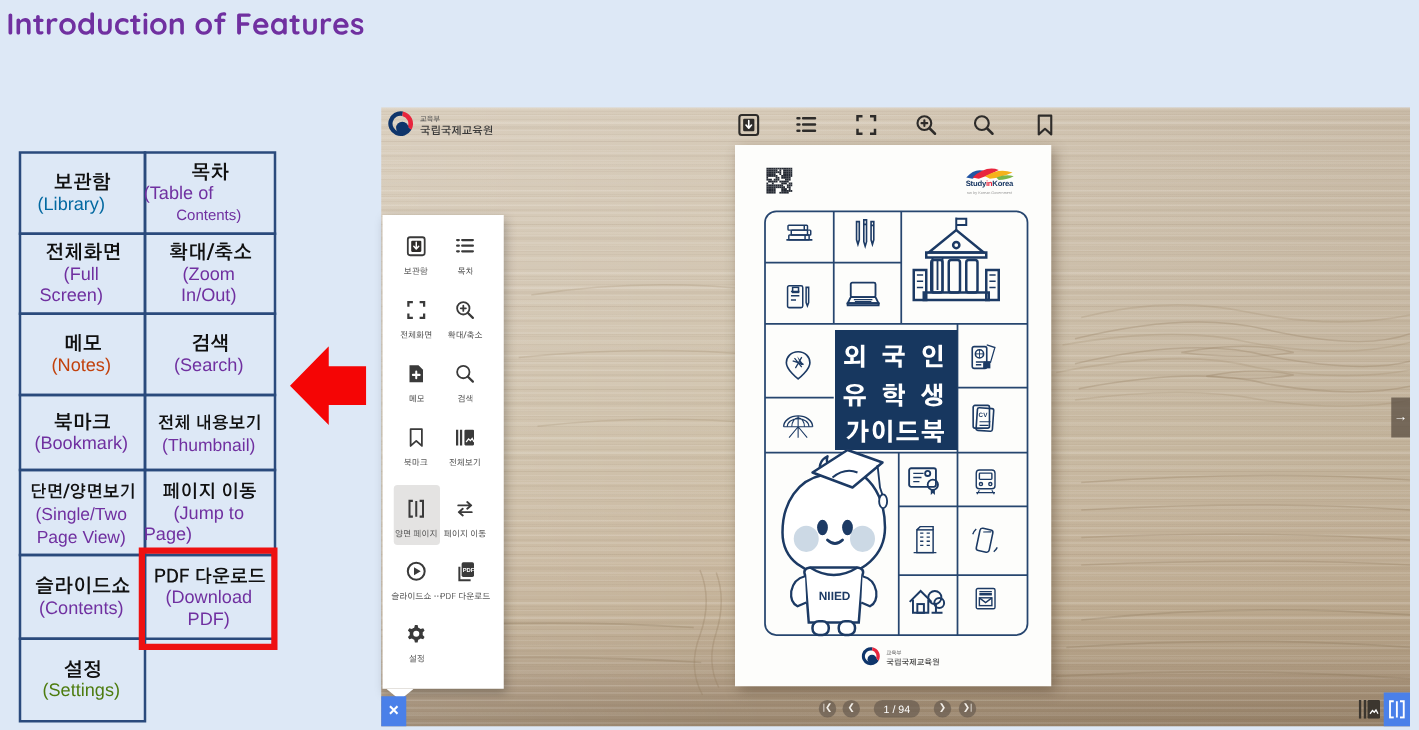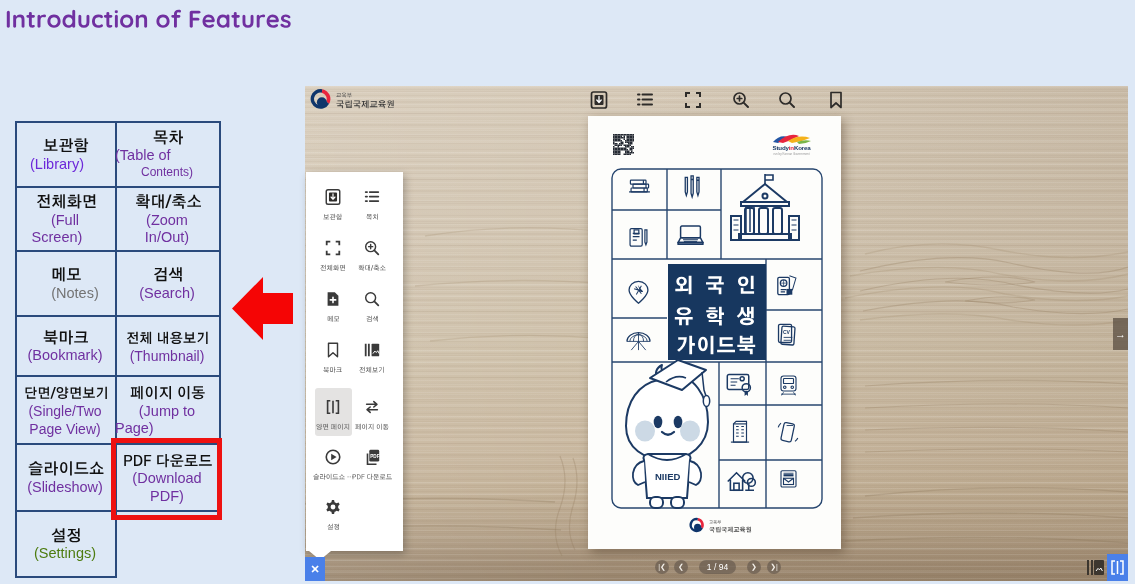--- a/index.html
+++ b/index.html
@@ -19,40 +19,40 @@
 <div class="abs" style="left:15px;top:315px;width:102px;height:62px;border:2px solid #2a4a7c"></div>
 <div class="abs" style="left:115px;top:315px;width:106px;height:62px;border:2px solid #2a4a7c"></div>
 <div class="abs" style="left:15px;top:375px;width:102px;height:70px;border:2px solid #2a4a7c"></div>
 <div class="abs" style="left:115px;top:375px;width:106px;height:70px;border:2px solid #2a4a7c"></div>
 <div class="abs" style="left:15px;top:443px;width:102px;height:69px;border:2px solid #2a4a7c"></div>
 <div class="abs" style="left:115px;top:443px;width:106px;height:69px;border:2px solid #2a4a7c"></div>
 <div class="abs" style="left:15px;top:510px;width:102px;height:68px;border:2px solid #2a4a7c"></div>
 <svg style="position:absolute;left:43.1px;top:134.2px" width="45.8" height="22.0" viewBox="0 -17.05 45.8 22.01">
     <path d="M0.7 -0.2V-1.6H6.7V-5.1H8.5V-1.6H14.5V-0.2ZM2.7 -4.3V-12.0H4.3V-9.6H10.9V-12.0H12.6V-4.3ZM4.3 -5.7H10.9V-8.2H4.3Z M18.6 1.0V-3.2H20.3V-0.4H28.6V1.0ZM16.3 -4.2V-5.6H17.6Q23.6 -5.6 26.1 -6.0V-4.6Q24.9 -4.4 22.4 -4.3Q19.9 -4.2 17.6 -4.2ZM19.3 -5.1V-9.0H20.9V-5.1ZM26.5 -2.3V-12.9H28.2V-8.2H30.0V-6.8H28.2V-2.3ZM17.3 -10.7V-12.1H24.9Q24.9 -9.4 24.3 -6.8H22.7Q23.3 -9.1 23.3 -10.7Z M33.6 1.3V-3.2H43.3V1.3ZM35.3 0.0H41.6V-1.8H35.3ZM41.6 -3.8V-12.9H43.3V-8.8H45.1V-7.2H43.3V-3.8ZM33.3 -11.3V-12.5H38.6V-11.3ZM31.3 -9.1V-10.3H40.1V-9.1ZM31.9 -6.3Q31.9 -7.3 33.1 -7.9Q34.3 -8.4 35.9 -8.4Q37.6 -8.4 38.8 -7.9Q40.0 -7.3 40.0 -6.3Q40.0 -5.6 39.4 -5.1Q38.8 -4.7 37.9 -4.4Q37.1 -4.2 35.9 -4.2Q34.3 -4.2 33.1 -4.8Q31.9 -5.3 31.9 -6.3ZM33.7 -6.3Q33.7 -5.9 34.3 -5.6Q35.0 -5.4 35.9 -5.4Q36.9 -5.4 37.5 -5.6Q38.2 -5.9 38.2 -6.3Q38.2 -6.8 37.6 -7.0Q36.9 -7.3 35.9 -7.3Q35.0 -7.3 34.3 -7.0Q33.7 -6.8 33.7 -6.3Z" fill="#111111"></path>
   </svg>
-<div class="abs" style="left:15px;top:156.9px;width:84px;text-align:center;font-size:14.5px;color:#6d28d9;line-height:1">(Library)</div>
+<div class="abs" style="left:15px;top:156.9px;width:84px;text-align:center;font-size:14.5px;color:#0369a1;line-height:1">(Library)</div>
 <svg style="position:absolute;left:152.7px;top:125.5px" width="30.5" height="22.0" viewBox="0 -17.05 30.5 22.01">
     <path d="M2.4 -1.6V-2.9H12.5V1.5H10.8V-1.6ZM0.7 -4.4V-5.8H6.8V-8.2H8.5V-5.8H14.5V-4.4ZM2.7 -7.6V-12.5H12.6V-7.6ZM4.4 -8.9H10.9V-11.2H4.4Z M26.1 1.4V-12.9H27.8V-6.5H30.0V-4.9H27.8V1.4ZM18.3 -10.7V-12.2H23.4V-10.7ZM16.1 -1.6Q20.0 -3.9 20.0 -6.7V-7.5H16.7V-9.1H24.8V-7.5H21.6V-6.9Q21.6 -4.3 25.1 -1.9L24.0 -0.8Q23.1 -1.4 22.2 -2.4Q21.2 -3.3 20.8 -4.1Q20.3 -3.2 19.3 -2.1Q18.2 -1.0 17.2 -0.5Z" fill="#111111"></path>
   </svg>
 <div class="abs" style="left:115px;top:148.1px;width:104px;text-align:left;font-size:14.5px;color:#7030a0;line-height:1">(Table of</div>
 <div class="abs" style="left:115px;top:165.6px;width:104px;text-align:center;font-size:12px;color:#7030a0;line-height:1">Contents)</div>
 <svg style="position:absolute;left:35.5px;top:189.9px" width="61.0" height="22.0" viewBox="0 -17.05 61.0 22.01">
     <path d="M3.7 1.0V-3.5H5.3V-0.5H13.8V1.0ZM8.9 -7.5V-9.0H11.7V-12.9H13.4V-2.5H11.7V-7.5ZM1.0 -4.9Q1.5 -5.1 2.1 -5.5Q2.7 -5.9 3.4 -6.5Q4.0 -7.0 4.4 -7.8Q4.8 -8.6 4.8 -9.4V-10.6H1.8V-12.0H9.6V-10.6H6.6V-9.4Q6.7 -8.7 7.0 -8.0Q7.4 -7.3 8.0 -6.7Q8.6 -6.2 9.1 -5.8Q9.6 -5.4 10.2 -5.1L9.2 -4.1Q8.3 -4.5 7.3 -5.4Q6.2 -6.3 5.8 -7.0Q5.3 -6.2 4.1 -5.2Q3.0 -4.2 2.0 -3.8Z M27.2 1.4V-12.9H28.8V1.4ZM22.4 -4.7V-6.3H24.3V-12.5H25.8V0.7H24.3V-4.7ZM17.8 -10.6V-12.1H22.3V-10.6ZM16.0 -1.4Q17.2 -2.3 18.2 -3.7Q19.1 -5.1 19.1 -6.6V-7.9H16.6V-9.3H23.2V-7.9H20.8V-6.7Q20.8 -5.3 21.6 -4.0Q22.5 -2.6 23.4 -1.8L22.3 -0.8Q21.8 -1.3 21.0 -2.2Q20.3 -3.1 20.0 -3.9Q19.6 -3.0 18.8 -2.0Q18.0 -0.9 17.3 -0.4Z M31.5 -0.5V-2.0H32.9Q38.6 -2.0 41.3 -2.3V-0.9Q37.9 -0.5 32.8 -0.5ZM35.5 -1.4V-3.9H37.2V-1.4ZM41.7 1.4V-12.9H43.4V-6.1H45.5V-4.7H43.4V1.4ZM33.8 -10.9V-12.3H39.0V-10.9ZM31.8 -8.6V-9.9H40.5V-8.6ZM32.4 -5.7Q32.4 -6.8 33.5 -7.3Q34.7 -7.9 36.3 -7.9Q38.0 -7.9 39.2 -7.3Q40.3 -6.8 40.3 -5.7Q40.3 -4.6 39.2 -4.0Q38.0 -3.5 36.3 -3.5Q34.7 -3.5 33.5 -4.0Q32.4 -4.6 32.4 -5.7ZM34.1 -5.7Q34.1 -5.2 34.8 -4.9Q35.4 -4.7 36.3 -4.7Q37.3 -4.7 37.9 -4.9Q38.6 -5.2 38.6 -5.7Q38.6 -6.2 37.9 -6.5Q37.3 -6.7 36.3 -6.7Q35.4 -6.7 34.8 -6.5Q34.1 -6.2 34.1 -5.7Z M49.5 1.0V-3.5H51.1V-0.5H59.6V1.0ZM53.7 -5.8V-7.2H57.5V-9.4H53.7V-10.8H57.5V-12.9H59.2V-2.4H57.5V-5.8ZM47.7 -4.7V-11.9H54.4V-4.7ZM49.3 -6.0H52.8V-10.6H49.3Z" fill="#111111"></path>
   </svg>
 <div class="abs" style="left:15px;top:212.6px;width:100px;text-align:center;font-size:14.5px;color:#7030a0;line-height:1">(Full</div>
 <div class="abs" style="left:15px;top:230.1px;width:84px;text-align:center;font-size:14.5px;color:#7030a0;line-height:1">Screen)</div>
 <svg style="position:absolute;left:134.6px;top:189.9px" width="66.9" height="22.0" viewBox="0 -17.05 66.9 22.01">
     <path d="M2.8 -1.0V-2.3H12.9V1.5H11.2V-1.0ZM1.0 -3.2V-4.5H2.5Q8.4 -4.5 10.9 -4.8V-3.6Q9.7 -3.4 7.3 -3.3Q4.8 -3.2 2.5 -3.2ZM5.2 -4.0V-6.0H6.8V-4.0ZM11.2 -2.9V-12.9H12.9V-7.9H14.8V-6.4H12.9V-2.9ZM3.5 -11.6V-12.8H8.6V-11.6ZM1.6 -9.7V-10.9H10.1V-9.7ZM2.1 -7.3Q2.1 -8.2 3.3 -8.7Q4.4 -9.1 6.0 -9.1Q7.7 -9.1 8.8 -8.7Q9.9 -8.2 9.9 -7.3Q9.9 -6.7 9.4 -6.3Q8.8 -5.9 7.9 -5.7Q7.1 -5.5 6.0 -5.5Q4.4 -5.5 3.3 -6.0Q2.1 -6.4 2.1 -7.3ZM3.9 -7.3Q3.9 -7.0 4.5 -6.8Q5.1 -6.6 6.0 -6.6Q7.0 -6.6 7.6 -6.8Q8.2 -6.9 8.2 -7.3Q8.2 -8.0 6.0 -8.0Q3.9 -8.0 3.9 -7.3Z M23.6 0.7V-12.5H25.2V-7.2H27.1V-12.9H28.7V1.4H27.1V-5.6H25.2V0.7ZM17.2 -1.8V-11.5H22.5V-10.0H18.8V-3.3H19.0Q20.6 -3.3 23.0 -3.5V-2.2Q20.2 -1.8 17.6 -1.8Z M30.3 0.9 34.8 -12.5H36.6L32.0 0.9Z M38.8 -1.2V-2.5H48.8V1.6H47.1V-1.2ZM37.0 -4.2V-5.4H50.9V-4.2H44.8V-2.2H43.1V-4.2ZM40.9 -11.7V-13.0H47.1V-11.7ZM38.0 -7.1Q39.6 -7.4 41.1 -8.0Q42.7 -8.6 42.8 -9.2L42.8 -9.4H38.6V-10.7H49.3V-9.4H45.2L45.2 -9.2Q45.4 -8.7 46.9 -8.0Q48.4 -7.4 49.9 -7.1L49.1 -5.9Q47.8 -6.3 46.2 -6.8Q44.7 -7.4 44.0 -8.1Q43.3 -7.4 41.8 -6.8Q40.3 -6.2 38.7 -5.9Z M52.3 -0.2V-1.6H58.4V-5.3H60.1V-1.6H66.1V-0.2ZM53.0 -5.9Q53.9 -6.2 54.8 -6.8Q55.7 -7.4 56.5 -8.1Q57.4 -8.8 57.9 -9.8Q58.4 -10.7 58.4 -11.6V-12.2H60.1V-11.6Q60.1 -10.7 60.6 -9.8Q61.1 -8.9 62.0 -8.1Q62.8 -7.4 63.7 -6.8Q64.6 -6.3 65.5 -5.9L64.6 -4.7Q63.1 -5.3 61.5 -6.5Q60.0 -7.7 59.2 -9.0Q58.6 -7.7 57.0 -6.5Q55.5 -5.3 53.9 -4.6Z" fill="#111111"></path>
   </svg>
 <div class="abs" style="left:115px;top:212.6px;width:104px;text-align:center;font-size:14.5px;color:#7030a0;line-height:1">(Zoom</div>
 <div class="abs" style="left:115px;top:230.1px;width:104px;text-align:center;font-size:14.5px;color:#7030a0;line-height:1">In/Out)</div>
 <svg style="position:absolute;left:50.7px;top:263.2px" width="30.5" height="22.0" viewBox="0 -17.05 30.5 22.01">
     <path d="M11.9 1.4V-12.9H13.5V1.4ZM6.7 -5.8V-7.4H8.9V-12.5H10.5V0.7H8.9V-5.8ZM1.6 -1.5V-11.5H7.2V-1.5ZM3.3 -3.0H5.6V-10.1H3.3Z M15.9 -0.2V-1.6H22.0V-5.7H23.7V-1.6H29.8V-0.2ZM18.0 -4.9V-11.8H27.8V-4.9ZM19.6 -6.4H26.2V-10.4H19.6Z" fill="#111111"></path>
   </svg>
-<div class="abs" style="left:25px;top:285.9px;width:100px;text-align:center;font-size:14.5px;color:#737373;line-height:1">(Notes)</div>
+<div class="abs" style="left:15px;top:285.9px;width:100px;text-align:center;font-size:14.5px;color:#c2410c;line-height:1">(Notes)</div>
 <svg style="position:absolute;left:152.7px;top:263.2px" width="30.5" height="22.0" viewBox="0 -17.05 30.5 22.01">
     <path d="M3.5 1.2V-4.2H13.4V1.2ZM5.2 -0.3H11.7V-2.7H5.2ZM8.4 -7.6V-9.1H11.7V-12.9H13.4V-4.8H11.7V-7.6ZM1.0 -5.9Q3.4 -6.7 5.0 -8.0Q6.6 -9.3 6.9 -10.7H1.9V-12.1H8.9Q8.9 -10.9 8.4 -9.8Q7.9 -8.7 7.2 -7.9Q6.5 -7.2 5.6 -6.5Q4.6 -5.8 3.7 -5.4Q2.9 -5.0 2.0 -4.7Z M18.4 -2.0V-3.4H28.7V1.5H27.0V-2.0ZM23.9 -4.2V-12.7H25.4V-9.0H27.1V-12.9H28.7V-4.0H27.1V-7.5H25.4V-4.2ZM15.7 -5.4Q17.1 -6.3 18.1 -7.7Q19.0 -9.1 19.0 -10.9V-12.3H20.7V-10.9Q20.7 -10.1 21.0 -9.2Q21.4 -8.3 21.9 -7.7Q22.4 -7.0 22.9 -6.6Q23.3 -6.1 23.8 -5.8L22.7 -4.7Q22.1 -5.2 21.2 -6.1Q20.3 -7.1 19.9 -7.9Q19.5 -7.0 18.6 -5.9Q17.7 -4.9 16.9 -4.3Z" fill="#111111"></path>
   </svg>
 <div class="abs" style="left:115px;top:285.9px;width:104px;text-align:center;font-size:14.5px;color:#7030a0;line-height:1">(Search)</div>
 <svg style="position:absolute;left:43.1px;top:325.7px" width="45.8" height="22.0" viewBox="0 -17.05 45.8 22.01">
     <path d="M2.4 -1.3V-2.7H12.5V1.5H10.8V-1.3ZM0.7 -4.3V-5.7H14.5V-4.3H8.4V-2.4H6.8V-4.3ZM2.7 -7.0V-12.7H4.3V-11.2H10.9V-12.7H12.6V-7.0ZM4.3 -8.3H10.9V-9.9H4.3Z M26.1 1.4V-12.9H27.8V-7.1H30.0V-5.5H27.8V1.4ZM16.9 -1.5V-11.5H23.6V-1.5ZM18.6 -2.9H21.9V-10.1H18.6Z M31.2 -0.5V-1.9H45.0V-0.5ZM32.9 -5.6V-7.1H41.5Q41.7 -9.0 41.7 -10.1H33.1V-11.5H43.4Q43.4 -9.0 43.1 -6.1Q42.8 -3.3 42.3 -1.0H40.6Q41.1 -2.9 41.4 -5.6Z" fill="#111111"></path>
   </svg>
 <div class="abs" style="left:15px;top:348.4px;width:100px;text-align:center;font-size:14.5px;color:#7030a0;line-height:1">(Bookmark)</div>
 <svg style="position:absolute;left:126.2px;top:327.9px" width="83.5" height="19.2" viewBox="0 -14.85 83.5 19.17">
     <path d="M3.2 0.8V-3.0H4.7V-0.4H12.0V0.8ZM7.8 -6.5V-7.8H10.2V-11.2H11.7V-2.1H10.2V-6.5ZM0.8 -4.3Q1.3 -4.5 1.9 -4.8Q2.4 -5.1 2.9 -5.6Q3.5 -6.1 3.8 -6.8Q4.2 -7.4 4.2 -8.2V-9.2H1.6V-10.4H8.4V-9.2H5.8V-8.2Q5.8 -7.6 6.1 -7.0Q6.4 -6.3 6.9 -5.9Q7.4 -5.4 7.9 -5.0Q8.4 -4.7 8.9 -4.5L8.0 -3.5Q7.2 -3.9 6.3 -4.7Q5.4 -5.5 5.0 -6.1Q4.6 -5.4 3.6 -4.5Q2.6 -3.7 1.7 -3.3Z M23.7 1.2V-11.2H25.1V1.2ZM19.5 -4.1V-5.5H21.2V-10.9H22.5V0.6H21.2V-4.1ZM15.5 -9.2V-10.5H19.4V-9.2ZM13.9 -1.3Q15.0 -2.0 15.8 -3.2Q16.7 -4.5 16.7 -5.8V-6.9H14.4V-8.1H20.2V-6.9H18.1V-5.9Q18.1 -4.7 18.9 -3.5Q19.6 -2.3 20.4 -1.6L19.4 -0.7Q18.9 -1.1 18.3 -1.9Q17.7 -2.7 17.4 -3.4Q17.1 -2.6 16.4 -1.7Q15.6 -0.8 15.0 -0.4Z M37.6 0.6V-10.9H38.9V-6.3H40.6V-11.2H42.0V1.2H40.6V-4.9H38.9V0.6ZM32.0 -1.6V-10.1H33.4V-2.9H33.6Q35.0 -2.9 37.1 -3.2V-1.9Q35.9 -1.8 34.5 -1.7Q33.0 -1.6 32.3 -1.6Z M45.6 -1.0Q45.6 -2.1 46.9 -2.7Q48.2 -3.2 50.3 -3.2Q52.4 -3.2 53.7 -2.7Q55.0 -2.1 55.0 -1.0Q55.0 0.0 53.7 0.6Q52.4 1.2 50.3 1.2Q48.2 1.2 46.9 0.6Q45.6 0.0 45.6 -1.0ZM47.2 -1.0Q47.2 0.0 50.3 0.0Q51.7 0.0 52.5 -0.3Q53.4 -0.5 53.4 -1.0Q53.4 -2.1 50.3 -2.1Q48.9 -2.1 48.1 -1.8Q47.2 -1.5 47.2 -1.0ZM44.2 -4.0V-5.2H47.2V-6.7H48.6V-5.2H52.0V-6.7H53.4V-5.2H56.3V-4.0ZM45.6 -8.9Q45.6 -9.6 46.2 -10.1Q46.9 -10.6 48.0 -10.9Q49.0 -11.1 50.3 -11.1Q51.6 -11.1 52.6 -10.9Q53.7 -10.6 54.3 -10.1Q55.0 -9.6 55.0 -8.9Q55.0 -8.1 54.3 -7.6Q53.7 -7.1 52.6 -6.9Q51.6 -6.7 50.3 -6.7Q49.0 -6.7 47.9 -6.9Q46.9 -7.1 46.2 -7.6Q45.6 -8.1 45.6 -8.9ZM47.2 -8.9Q47.2 -8.3 48.1 -8.0Q49.0 -7.8 50.3 -7.8Q51.6 -7.8 52.5 -8.0Q53.4 -8.3 53.4 -8.9Q53.4 -9.4 52.5 -9.7Q51.6 -10.0 50.3 -10.0Q49.0 -10.0 48.1 -9.7Q47.2 -9.4 47.2 -8.9Z M57.5 -0.1V-1.4H62.8V-4.5H64.3V-1.4H69.6V-0.1ZM59.3 -3.7V-10.5H60.7V-8.3H66.4V-10.5H67.9V-3.7ZM60.7 -5.0H66.4V-7.1H60.7Z M80.1 1.2V-11.2H81.6V1.2ZM71.3 -1.5Q73.5 -2.9 74.9 -4.9Q76.2 -6.9 76.2 -8.7H72.0V-10.0H77.8Q77.8 -4.2 72.3 -0.5Z" fill="#111111"></path>
@@ -64,21 +64,21 @@
 <div class="abs" style="left:15px;top:404.0px;width:100px;text-align:center;font-size:14px;color:#7030a0;line-height:1">(Single/Two</div>
 <div class="abs" style="left:15px;top:421.5px;width:100px;text-align:center;font-size:14px;color:#7030a0;line-height:1">Page View)</div>
 <svg style="position:absolute;left:130.3px;top:382.1px" width="75.4" height="20.6" viewBox="0 -15.95 75.4 20.59">
     <path d="M11.1 1.3V-12.0H12.6V1.3ZM7.0 -5.4V-6.9H8.5V-11.7H9.9V0.7H8.5V-5.4ZM0.7 -1.2V-2.6H2.0V-9.4H0.9V-10.7H7.3V-9.4H6.3V-2.6Q6.8 -2.6 7.7 -2.7V-1.5Q5.2 -1.2 2.0 -1.2ZM3.3 -2.6H3.7Q3.9 -2.6 4.9 -2.6V-9.4H3.3Z M25.1 1.3V-12.0H26.7V1.3ZM15.8 -6.1Q15.8 -8.5 16.7 -9.9Q17.6 -11.3 19.2 -11.3Q20.8 -11.3 21.7 -9.9Q22.6 -8.5 22.6 -6.1Q22.6 -3.8 21.7 -2.4Q20.8 -0.9 19.2 -0.9Q17.6 -0.9 16.7 -2.4Q15.8 -3.8 15.8 -6.1ZM17.4 -6.1Q17.4 -4.5 17.8 -3.4Q18.3 -2.4 19.2 -2.4Q20.1 -2.4 20.6 -3.4Q21.0 -4.5 21.0 -6.1Q21.0 -7.2 20.9 -8.0Q20.7 -8.9 20.3 -9.4Q19.9 -9.9 19.2 -9.9Q18.7 -9.9 18.4 -9.6Q18.0 -9.3 17.8 -8.8Q17.6 -8.2 17.5 -7.6Q17.4 -6.9 17.4 -6.1Z M39.4 1.3V-12.0H41.0V1.3ZM29.5 -1.7Q30.1 -2.2 30.7 -2.7Q31.3 -3.2 31.9 -4.0Q32.5 -4.8 32.8 -5.8Q33.2 -6.9 33.2 -8.0V-9.3H30.3V-10.8H37.7V-9.3H34.8V-8.1Q34.8 -7.1 35.1 -6.1Q35.5 -5.1 36.1 -4.3Q36.6 -3.6 37.2 -3.0Q37.8 -2.4 38.3 -2.0L37.3 -1.0Q36.4 -1.7 35.4 -2.8Q34.5 -3.9 34.0 -5.0Q33.7 -3.9 32.6 -2.6Q31.5 -1.4 30.6 -0.7Z M57.7 1.3V-12.0H59.3V1.3ZM48.4 -6.1Q48.4 -8.5 49.3 -9.9Q50.2 -11.3 51.8 -11.3Q53.4 -11.3 54.3 -9.9Q55.2 -8.5 55.2 -6.1Q55.2 -3.8 54.3 -2.4Q53.4 -0.9 51.8 -0.9Q50.2 -0.9 49.3 -2.4Q48.4 -3.8 48.4 -6.1ZM50.0 -6.1Q50.0 -4.5 50.4 -3.4Q50.9 -2.4 51.8 -2.4Q52.7 -2.4 53.2 -3.4Q53.6 -4.5 53.6 -6.1Q53.6 -7.2 53.5 -8.0Q53.3 -8.9 52.9 -9.4Q52.5 -9.9 51.8 -9.9Q51.3 -9.9 51.0 -9.6Q50.6 -9.3 50.4 -8.8Q50.2 -8.2 50.1 -7.6Q50.0 -6.9 50.0 -6.1Z M63.3 -1.1Q63.3 -2.2 64.7 -2.9Q66.0 -3.5 68.3 -3.5Q70.5 -3.5 71.9 -2.9Q73.3 -2.3 73.3 -1.1Q73.3 0.0 71.9 0.6Q70.5 1.2 68.3 1.2Q66.0 1.2 64.7 0.6Q63.3 0.0 63.3 -1.1ZM65.0 -1.1Q65.0 0.0 68.3 0.0Q69.8 0.0 70.7 -0.3Q71.6 -0.6 71.6 -1.1Q71.6 -2.2 68.3 -2.2Q66.7 -2.2 65.9 -1.9Q65.0 -1.7 65.0 -1.1ZM61.8 -4.4V-5.7H67.5V-7.9H69.1V-5.7H74.7V-4.4ZM63.7 -7.2V-11.7H73.0V-10.5H65.2V-8.5H73.0V-7.2Z" fill="#111111"></path>
   </svg>
 <div class="abs" style="left:115px;top:403.6px;width:104px;text-align:center;font-size:14.5px;color:#7030a0;line-height:1">(Jump to</div>
 <div class="abs" style="left:115px;top:421.1px;width:104px;text-align:left;font-size:14.5px;color:#7030a0;line-height:1">Page)</div>
 <svg style="position:absolute;left:27.9px;top:457.2px" width="76.3" height="22.0" viewBox="0 -17.05 76.3 22.01">
     <path d="M2.6 1.2V-2.6H11.0V-3.7H2.6V-5.1H12.6V-1.4H4.3V-0.2H13.0V1.2ZM0.7 -6.3V-7.6H14.5V-6.3ZM1.5 -9.5Q2.4 -9.8 3.3 -10.1Q4.2 -10.4 5.0 -10.8Q5.8 -11.2 6.3 -11.7Q6.8 -12.2 6.8 -12.7V-12.9H8.5V-12.7Q8.5 -12.0 9.4 -11.4Q10.3 -10.7 11.4 -10.3Q12.6 -9.9 13.8 -9.6L13.1 -8.3Q11.7 -8.6 10.1 -9.3Q8.5 -10.0 7.6 -10.9Q6.9 -10.0 5.3 -9.3Q3.8 -8.6 2.2 -8.3Z M26.1 1.4V-12.9H27.8V-7.1H30.0V-5.5H27.8V1.4ZM16.9 -1.2V-7.2H22.0V-10.2H16.9V-11.6H23.6V-5.8H18.5V-2.7H18.9Q21.9 -2.7 25.1 -3.1V-1.7Q21.5 -1.2 17.5 -1.2Z M42.1 1.4V-12.9H43.8V1.4ZM32.1 -6.6Q32.1 -9.0 33.1 -10.6Q34.1 -12.1 35.8 -12.1Q37.5 -12.1 38.5 -10.6Q39.4 -9.0 39.4 -6.6Q39.4 -4.1 38.5 -2.6Q37.5 -1.0 35.8 -1.0Q34.1 -1.0 33.1 -2.6Q32.1 -4.1 32.1 -6.6ZM33.8 -6.6Q33.8 -4.8 34.3 -3.7Q34.8 -2.5 35.8 -2.5Q36.8 -2.5 37.3 -3.7Q37.7 -4.8 37.7 -6.6Q37.7 -7.7 37.6 -8.6Q37.4 -9.5 36.9 -10.0Q36.5 -10.6 35.8 -10.6Q35.3 -10.6 34.9 -10.3Q34.5 -10.0 34.3 -9.4Q34.1 -8.8 34.0 -8.1Q33.8 -7.4 33.8 -6.6Z M46.4 -0.3V-1.7H60.3V-0.3ZM48.5 -4.8V-11.7H58.4V-10.2H50.1V-6.3H58.5V-4.8Z M61.7 -0.1V-1.6H65.5V-4.8H67.1V-1.6H70.2V-4.8H71.9V-1.6H75.5V-0.1ZM62.2 -6.2Q63.5 -6.6 64.7 -7.4Q66.0 -8.2 66.9 -9.4Q67.8 -10.5 67.8 -11.7V-12.3H69.5V-11.7Q69.5 -10.8 70.1 -9.9Q70.6 -9.1 71.5 -8.3Q72.4 -7.6 73.3 -7.1Q74.2 -6.5 75.2 -6.2L74.3 -4.9Q72.7 -5.5 71.1 -6.7Q69.4 -7.9 68.7 -9.2Q67.9 -7.9 66.3 -6.7Q64.7 -5.5 63.1 -4.9Z" fill="#111111"></path>
   </svg>
-<div class="abs" style="left:15px;top:479.9px;width:100px;text-align:center;font-size:14.5px;color:#7030a0;line-height:1">(Slideshow)</div>
+<div class="abs" style="left:15px;top:479.9px;width:100px;text-align:center;font-size:14.5px;color:#7030a0;line-height:1">(Contents)</div>
 <svg style="position:absolute;left:123.2px;top:449.6px" width="89.5" height="20.6" viewBox="0 -15.95 89.5 20.59">
     <path d="M1.3 0.0V-11.0H5.6Q7.3 -11.0 8.2 -10.1Q9.2 -9.2 9.2 -7.7Q9.2 -6.1 8.2 -5.3Q7.2 -4.4 5.6 -4.4H2.9V0.0ZM2.9 -5.7H5.4Q6.4 -5.7 6.9 -6.2Q7.5 -6.7 7.5 -7.7Q7.5 -8.6 7.0 -9.1Q6.4 -9.6 5.4 -9.6H2.9Z M11.0 0.0V-11.0H14.2Q16.7 -11.0 18.0 -9.6Q19.4 -8.2 19.4 -5.5Q19.4 -4.3 19.1 -3.3Q18.8 -2.4 18.2 -1.6Q17.6 -0.8 16.5 -0.4Q15.5 0.0 14.2 0.0ZM12.6 -1.4H14.0Q17.7 -1.4 17.7 -5.5Q17.7 -9.6 14.0 -9.6H12.6Z M21.3 0.0V-11.0H28.2V-9.6H22.9V-6.2H27.6V-4.8H22.9V0.0Z M42.4 1.3V-12.0H43.9V-6.7H46.1V-5.2H43.9V1.3ZM34.2 -1.7V-10.8H40.4V-9.4H35.8V-3.0H36.1Q38.8 -3.0 41.5 -3.4V-2.1Q38.4 -1.7 34.7 -1.7Z M49.2 0.9V-2.9H50.8V-0.4H58.8V0.9ZM47.3 -4.2V-5.5H60.3V-4.2H54.9V-1.6H53.3V-4.2ZM48.8 -9.3Q48.8 -10.1 49.5 -10.7Q50.3 -11.3 51.4 -11.5Q52.5 -11.8 53.8 -11.8Q55.2 -11.8 56.3 -11.5Q57.4 -11.3 58.2 -10.7Q58.9 -10.1 58.9 -9.3Q58.9 -8.4 58.2 -7.8Q57.4 -7.2 56.3 -7.0Q55.2 -6.7 53.8 -6.7Q52.4 -6.7 51.3 -7.0Q50.2 -7.3 49.5 -7.9Q48.8 -8.4 48.8 -9.3ZM50.6 -9.3Q50.6 -8.6 51.5 -8.3Q52.5 -7.9 53.8 -7.9Q55.2 -7.9 56.2 -8.3Q57.1 -8.6 57.1 -9.3Q57.1 -9.9 56.2 -10.2Q55.2 -10.6 53.8 -10.6Q52.5 -10.6 51.5 -10.2Q50.6 -9.9 50.6 -9.3Z M61.6 0.0V-1.3H67.4V-4.0H69.0V-1.3H74.6V0.0ZM63.5 -3.4V-8.0H71.2V-9.9H63.4V-11.2H72.8V-6.7H65.1V-4.8H73.0V-3.4Z M75.9 -0.3V-1.6H88.8V-0.3ZM77.8 -4.5V-10.9H87.1V-9.5H79.3V-5.9H87.2V-4.5Z" fill="#111111"></path>
   </svg>
 <div class="abs" style="left:115px;top:471.1px;width:104px;text-align:center;font-size:14.5px;color:#7030a0;line-height:1">(Download</div>
 <div class="abs" style="left:115px;top:488.6px;width:104px;text-align:center;font-size:14.5px;color:#7030a0;line-height:1">PDF)</div>
 <svg style="position:absolute;left:50.7px;top:523.7px" width="30.5" height="22.0" viewBox="0 -17.05 30.5 22.01">
     <path d="M3.4 1.2V-2.7H11.8V-4.0H3.3V-5.4H13.4V-1.5H5.0V-0.2H13.8V1.2ZM8.7 -8.9V-10.4H11.7V-12.9H13.4V-5.8H11.7V-8.9ZM0.6 -6.8Q1.3 -7.2 1.9 -7.6Q2.5 -8.0 3.2 -8.5Q3.8 -9.1 4.2 -9.9Q4.6 -10.6 4.6 -11.5V-12.6H6.2V-11.5Q6.2 -10.8 6.6 -10.0Q6.9 -9.3 7.5 -8.8Q8.1 -8.2 8.7 -7.8Q9.3 -7.4 9.9 -7.1L9.0 -6.0Q8.1 -6.4 7.0 -7.2Q5.9 -8.1 5.4 -8.9Q4.9 -8.0 3.8 -7.1Q2.7 -6.2 1.5 -5.7Z M18.4 -1.4Q18.4 -2.7 19.8 -3.5Q21.3 -4.2 23.7 -4.2Q26.1 -4.2 27.5 -3.5Q29.0 -2.7 29.0 -1.4Q29.0 -0.1 27.5 0.6Q26.0 1.3 23.7 1.3Q21.3 1.3 19.8 0.6Q18.4 -0.1 18.4 -1.4ZM20.2 -1.4Q20.2 -0.8 21.1 -0.4Q22.0 -0.1 23.7 -0.1Q25.2 -0.1 26.2 -0.4Q27.2 -0.8 27.2 -1.4Q27.2 -2.1 26.2 -2.4Q25.3 -2.8 23.7 -2.8Q22.0 -2.8 21.1 -2.4Q20.2 -2.1 20.2 -1.4ZM24.1 -7.8V-9.3H27.0V-12.9H28.6V-4.2H27.0V-7.8ZM16.1 -5.4Q16.7 -5.7 17.3 -6.0Q17.9 -6.4 18.6 -6.9Q19.2 -7.4 19.6 -8.1Q20.0 -8.8 20.0 -9.5V-10.7H17.0V-12.1H24.8V-10.7H21.8V-9.6Q21.9 -9.0 22.1 -8.5Q22.4 -8.0 22.8 -7.6Q23.2 -7.2 23.7 -6.9Q24.2 -6.5 24.6 -6.3Q25.0 -6.1 25.3 -5.9L24.4 -4.8Q23.5 -5.1 22.5 -5.9Q21.5 -6.6 21.0 -7.4Q20.5 -6.5 19.3 -5.6Q18.2 -4.7 17.1 -4.3Z" fill="#111111"></path>
   </svg>
 <div class="abs" style="left:15px;top:546.4px;width:100px;text-align:center;font-size:14.5px;color:#4d7c0f;line-height:1">(Settings)</div>
 <div class="abs" style="left:111px;top:438px;width:111px;height:82px;border:5px solid #ee1111"></div>

